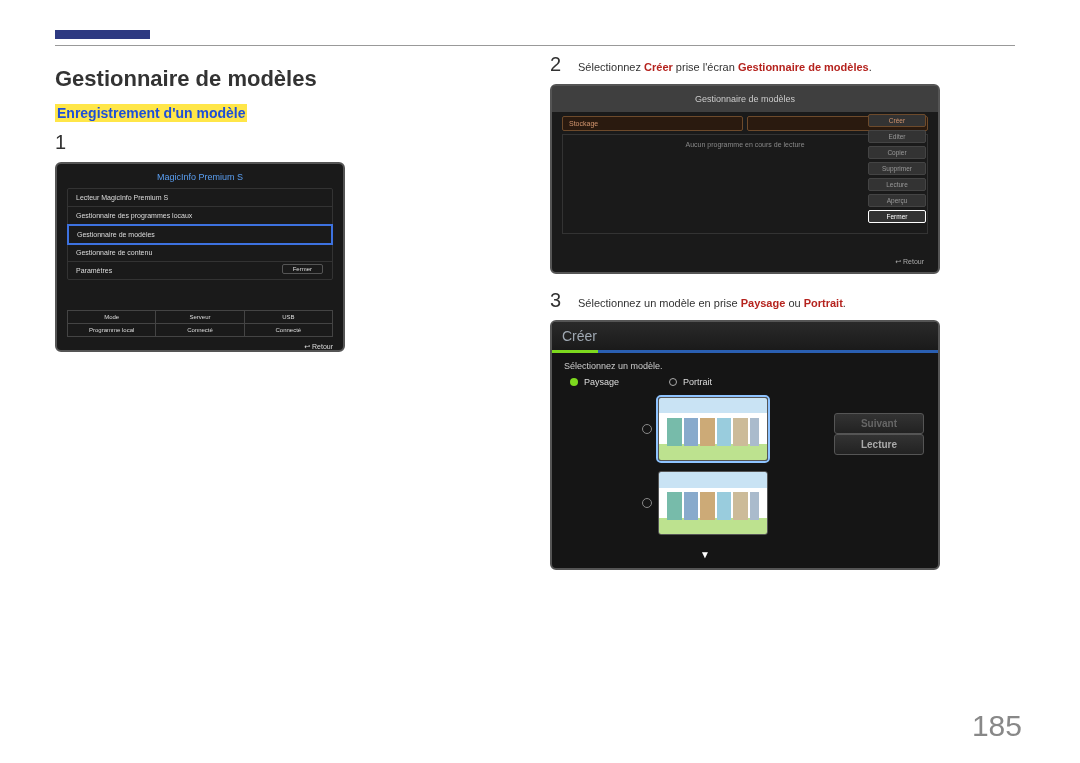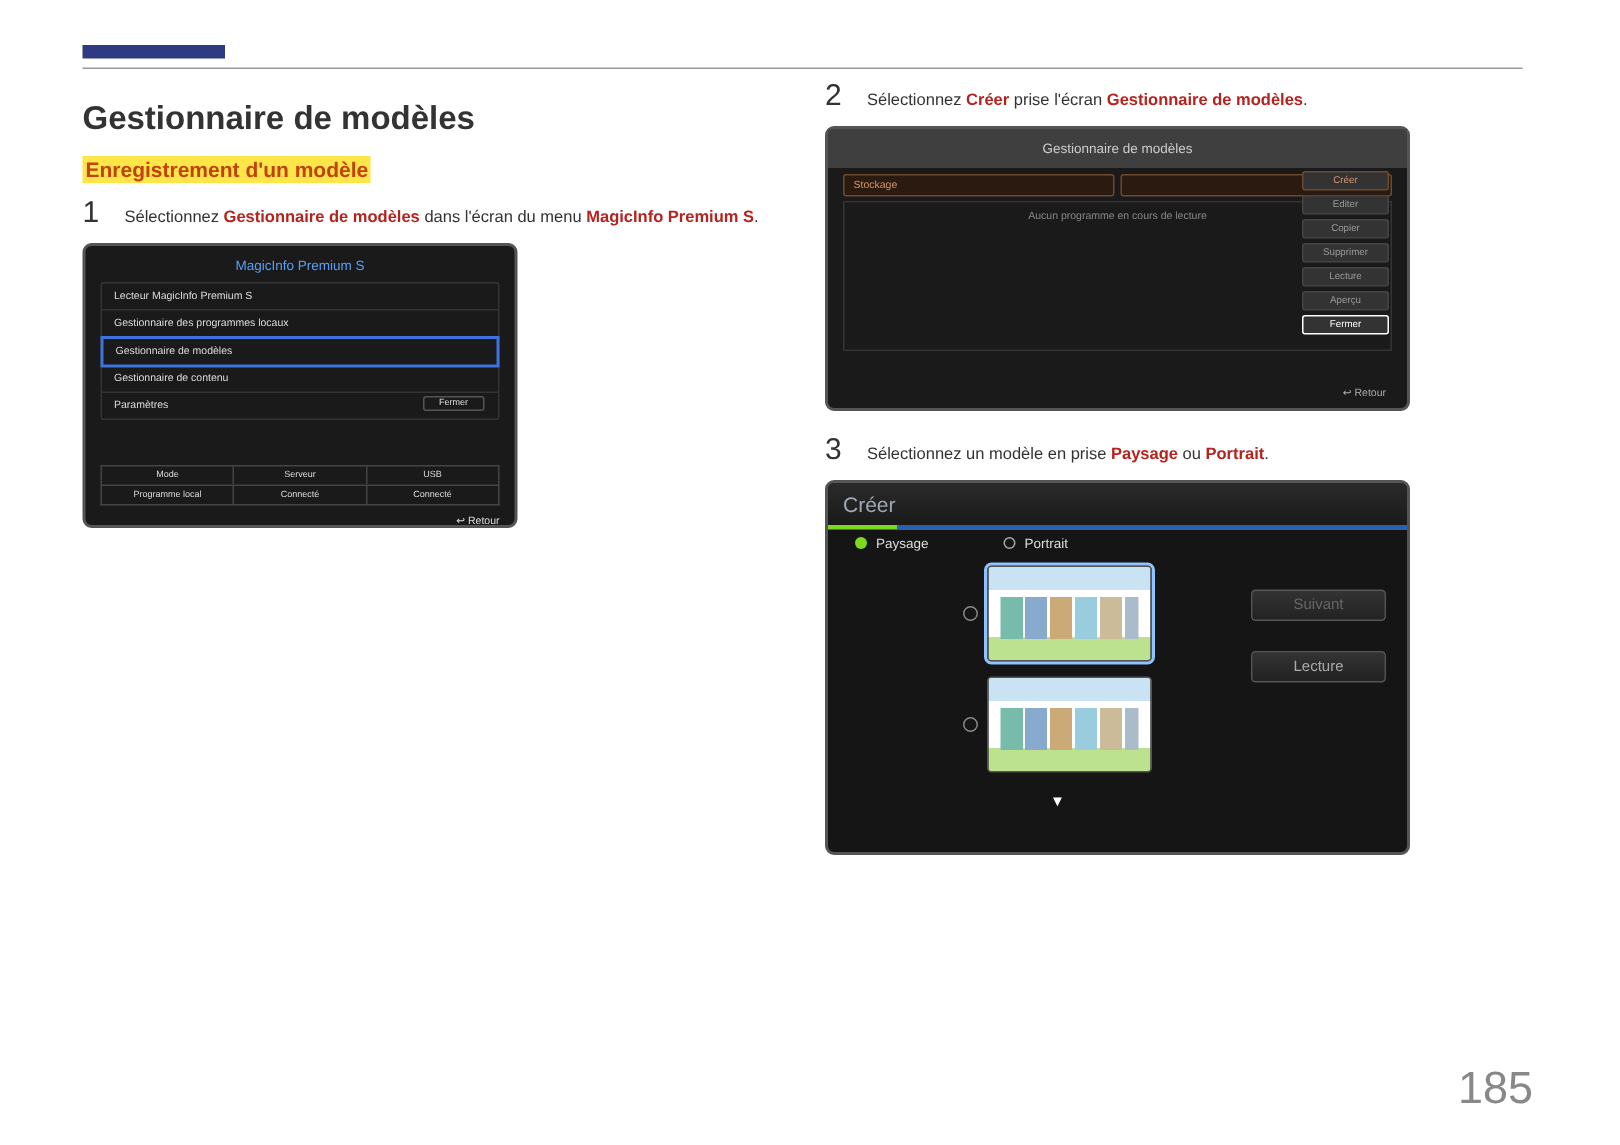--- a/index.html
+++ b/index.html
@@ -35,21 +35,21 @@
   }
   h1.title {
     font-size: 22px;
     font-weight: 600;
     color: #333;
     margin: 12px 0 12px 0;
   }
   h2.subtitle {
     font-size: 14px;
     font-weight: 600;
-    color: #c2410c;
+    color: #1d4ed8;
     background: #ffe648;
     display: inline-block;
     padding: 1px 2px;
     margin-bottom: 10px;
   }
   .step {
     display: flex;
     align-items: baseline;
     gap: 12px;
     margin-bottom: 10px;
@@ -150,21 +150,21 @@
     position: relative;
   }
   .s3-thumb.sel { outline: 2px solid #8ec3ff; }
   .s3-thumb::after {
     content: "";
     position: absolute;
     top: 20px; left: 8px; right: 8px; height: 28px;
     background:
       linear-gradient(90deg,#7ba 0 16%, transparent 16% 18%, #8ac 18% 34%, transparent 34% 36%, #ca7 36% 52%, transparent 52% 54%, #9cd 54% 70%, transparent 70% 72%, #cb9 72% 88%, transparent 88% 90%, #abc 90% 100%);
   }
-  .s3-actions { width: 90px; display: flex; flex-direction: column; gap: 20px; margin-top: 16px; }
+  .s3-actions { width: 90px; display: flex; flex-direction: column; gap: 0; margin-top: 16px; font-weight: bold; }
   .s3-actbtn { border: 1px solid #555; background: linear-gradient(#333,#222); color: #aaa; text-align: center; padding: 4px 0; border-radius: 3px; font-size: 10px; }
   .s3-actbtn.dim { color: #666; }
   .s3-arrow { text-align: center; color: #fff; font-size: 10px; margin-top: 4px; }
 
   .note {
     font-size: 10.5px;
     color: #666;
     margin-top: 12px;
   }
   .note .dash { font-size: 16px; color: #555; margin-right: 4px; }
@@ -187,23 +187,20 @@
   </div>
 
   <div class="columns">
 
     <div class="col">
       <h1 class="title">Gestionnaire de modèles</h1>
       <h2 class="subtitle">Enregistrement d'un modèle</h2>
 
       <div class="step">
         <span class="step-num">1</span>
-        <span>
-          <span>Sélectionnez </span><span class="hl">Gestionnaire de modèles</span><span> dans l'écran du menu </span><span class="hl">MagicInfo Premium S</span><span>.</span>
-        </span>
       </div>
 
       
       <div class="screen s1">
         <div class="s1-title">MagicInfo Premium S</div>
         <div class="s1-list">
           <div>Lecteur MagicInfo Premium S</div>
           <div>Gestionnaire des programmes locaux</div>
           <div class="sel">Gestionnaire de modèles</div>
           <div>Gestionnaire de contenu</div>
@@ -260,20 +257,21 @@
         <span>
           <span>Sélectionnez un modèle en prise </span><span class="hl">Paysage</span><span> ou </span><span class="hl">Portrait</span><span>.</span>
         </span>
       </div>
 
       <div class="screen3">
         <div class="s3-titlebar">
           <span>Créer</span>
           <span class="underline-blue"></span>
         </div>
+        <div class="s3-sub">Sélectionnez un modèle.</div>
         <div class="s3-radio-row">
           <div class="s3-radio">
               <span class="dot"></span>
               <span>Paysage</span>
             </div>
           <div class="s3-radio">
               <span class="ring"></span>
               <span>Portrait</span>
             </div>
         </div>

